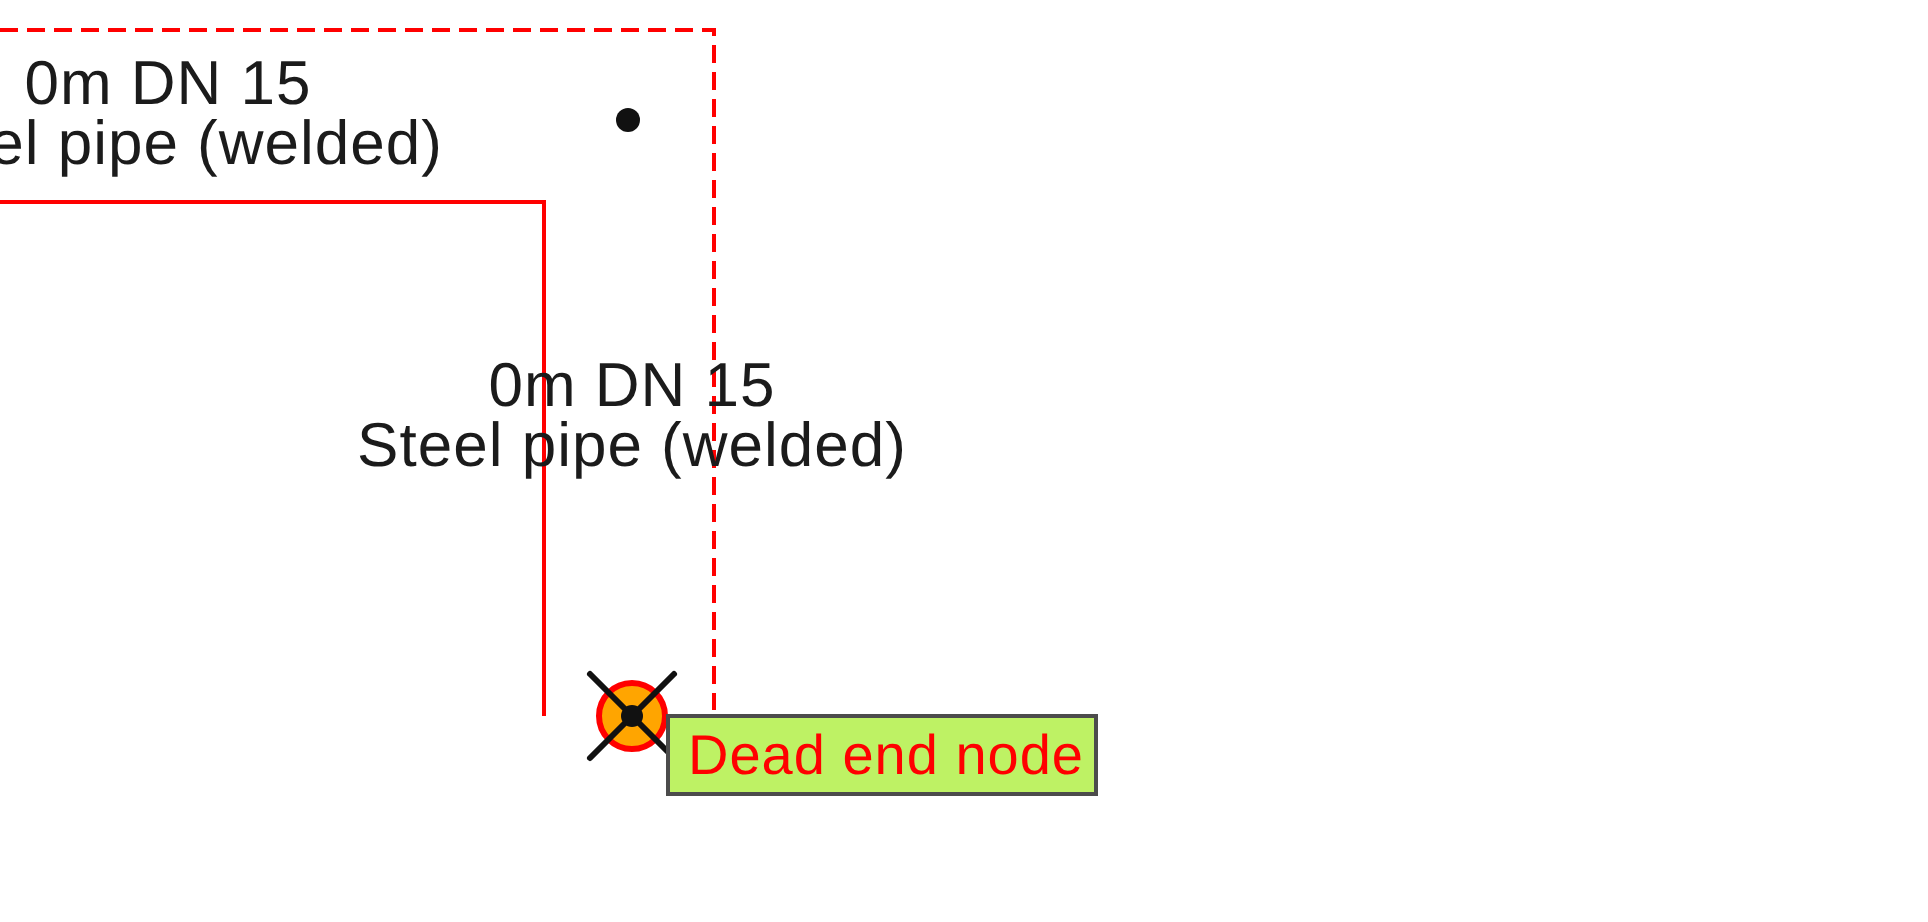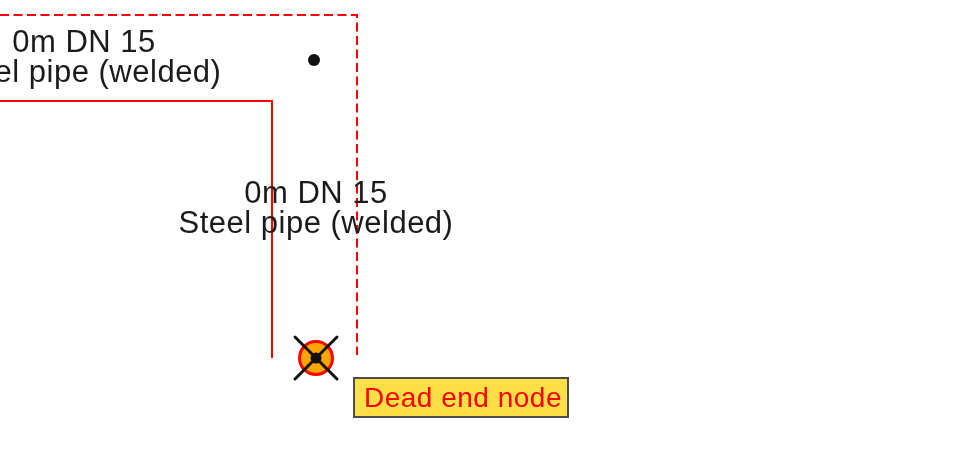--- a/index.html
+++ b/index.html
@@ -53,34 +53,33 @@
     text-align: center;
     white-space: nowrap;
     font-size: 31px;
     line-height: 30px;
     letter-spacing: 0.5px;
     color: #1b1b1b;
   }
   .node-label-box {
     position: absolute;
     left: 333px;
-    top: 377px;
+    top: 357px;
     width: 216px;
     height: 41px;
     box-sizing: border-box;
     border: 2px solid #4c4c4c;
-    background: #fde047;
+    background: #bef264;
     display: flex;
     align-items: center;
     padding-left: 9px;
     font-size: 28px;
     letter-spacing: 0.5px;
     color: #ff0000;
     white-space: nowrap;
-    margin-left: 20px;
   }
 </style>
 </head>
 <body>
 
 <div class="canvas">
 
   <svg class="diagram-svg" viewBox="0 0 964 461" xmlns="http://www.w3.org/2000/svg">
 
     <path class="pipe dashed" d="M 0 15 H 357 V 355" stroke="#ff0000"></path>

